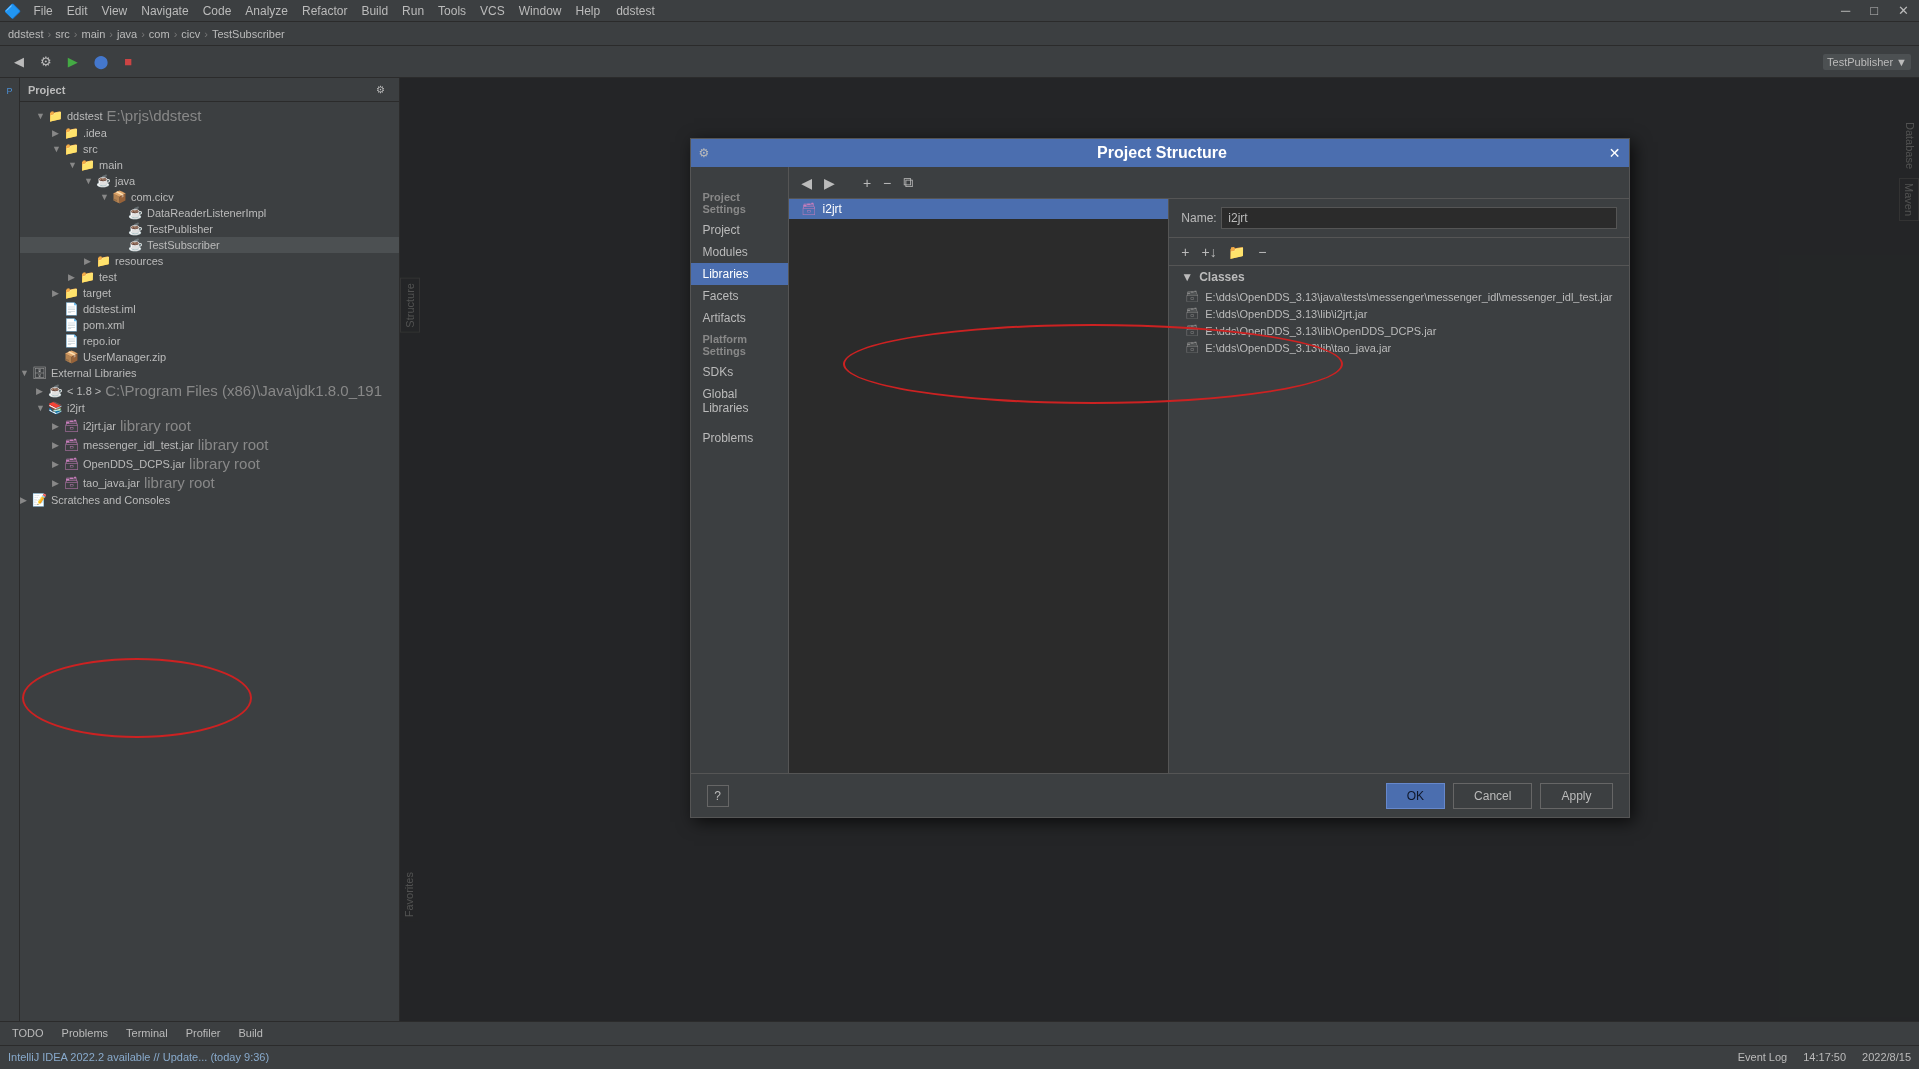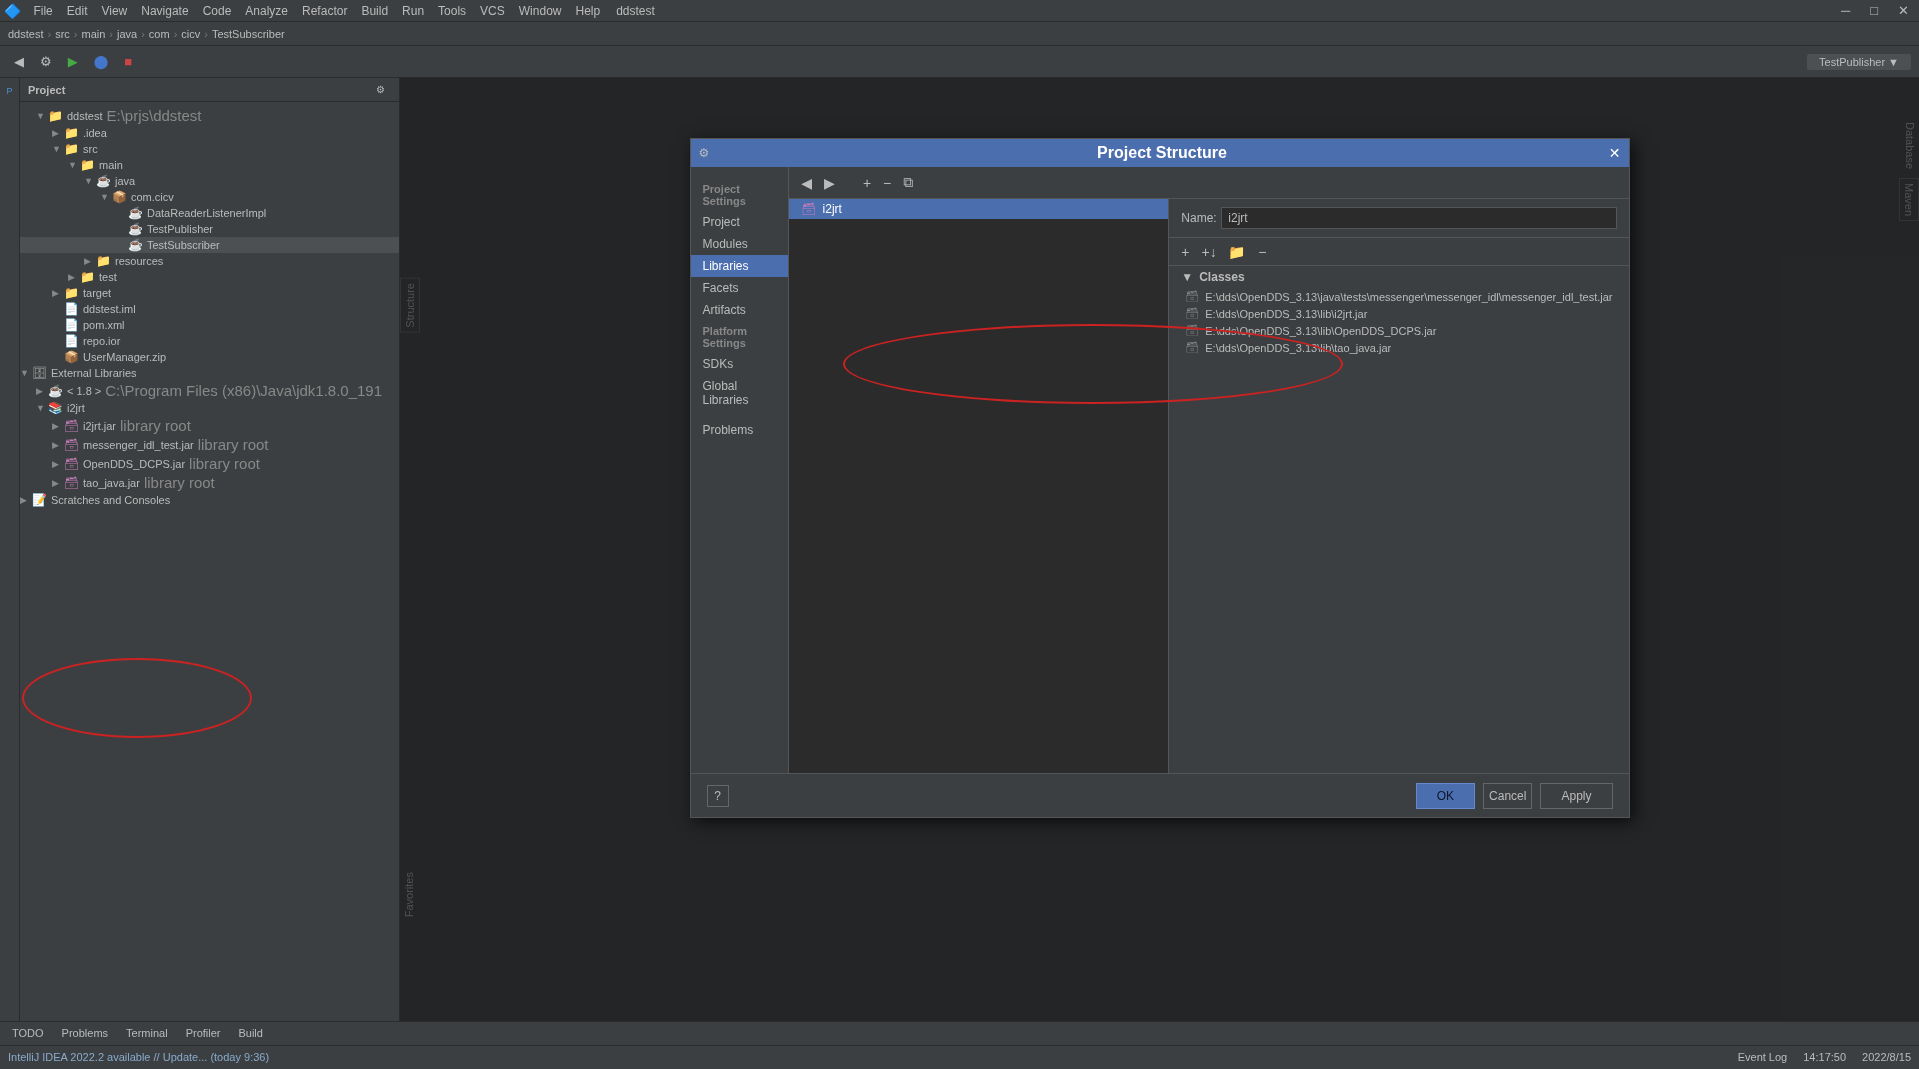--- a/index.html
+++ b/index.html
@@ -235,21 +235,21 @@
     }
     .dialog-body {
       display: flex;
       flex: 1;
       overflow: hidden;
     }
     .dialog-left-nav {
       width: 140px;
       background: #3c3f41;
       border-right: 1px solid #555;
-      padding: 12px 0;
+      padding: 20px 0;
     }
     .nav-section-title {
       padding: 4px 12px;
       font-size: 11px;
       color: #888;
       font-weight: bold;
     }
     .nav-item {
       padding: 4px 12px;
       font-size: 12px;
@@ -375,21 +375,21 @@
       border: 1px solid #6688cc;
       color: #0f172a;
       padding: 5px 20px;
       cursor: pointer;
       font-size: 12px;
     }
     .btn-cancel {
       background: #3c3f41;
       border: 1px solid #666;
       color: #bbbbbb;
-      padding: 5px 5px;
+      padding: 5px 20px;
       cursor: pointer;
       font-size: 12px;
     }
     .btn-apply {
       background: #3c3f41;
       border: 1px solid #666;
       color: #bbbbbb;
       padding: 5px 20px;
       cursor: pointer;
       font-size: 12px;
@@ -459,21 +459,21 @@
   <span>TestSubscriber</span>
 </div>
 
 <div class="toolbar">
   <button class="toolbar-btn">◀</button>
   <button class="toolbar-btn">⚙</button>
   <button class="toolbar-btn" style="color:#44aa44;">▶</button>
   <button class="toolbar-btn" style="color:#4477cc;">⬤</button>
   <button class="toolbar-btn" style="color:#cc4444;">■</button>
   <span style="margin-left:auto; display:flex; align-items:center; gap:4px;">
-    <span style="background:#4c5052; padding:2px 12px; font-size:11px; border-radius:2px;">TestPublisher ▼</span>
+    <span style="background:#4c5052; padding:2px 4px; font-size:11px; border-radius:2px;">TestPublisher ▼</span>
   </span>
 </div>
 
 <div style="display:flex; height: calc(1069px - 22px - 24px - 32px - 48px); position:relative;">
 
   <div style="width:20px; background:#3c3f41; border-right:1px solid #2b2b2b; display:flex; flex-direction:column; align-items:center; padding-top:4px;">
     <button class="side-icon-btn" title="Project" style="font-size:9px; color:#4b8fd4;">P</button>
   </div>
 
   <div class="project-panel">

